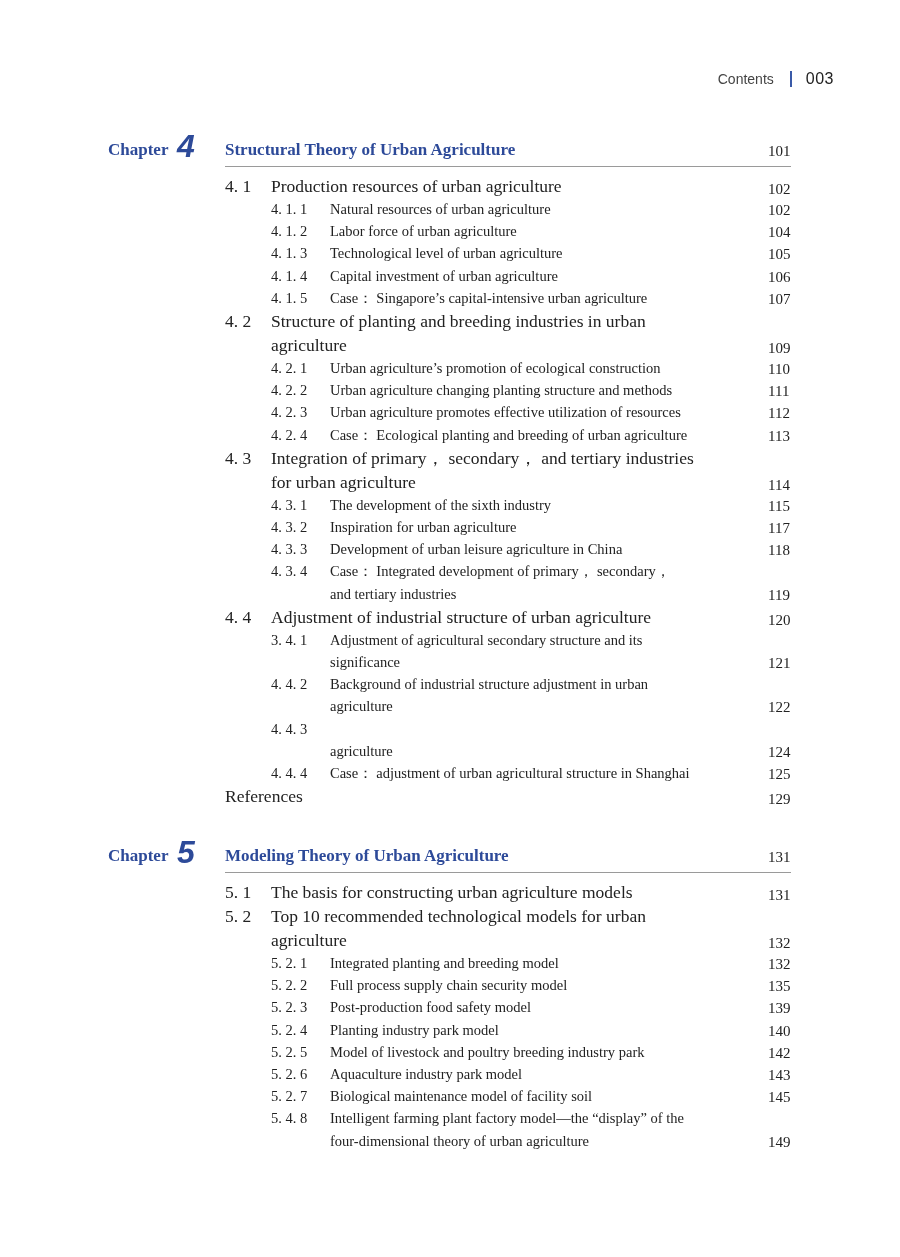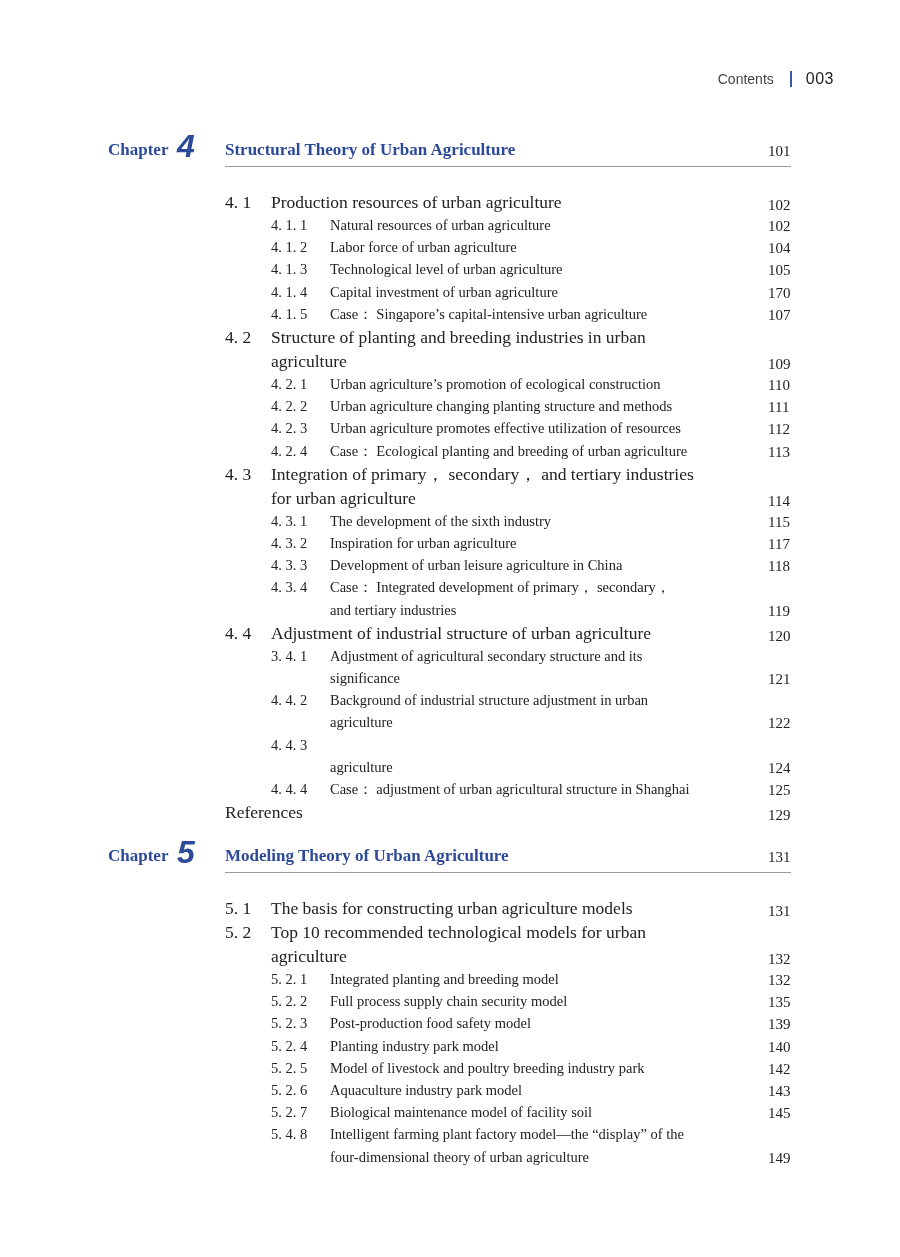--- a/index.html
+++ b/index.html
@@ -12,21 +12,21 @@
 
     .chapter { position: absolute; left: 0; width: 900px; }
     .chapter-head { position: relative; height: 34px; }
     .chapter-word { position: absolute; left: 108px; top: 6px; font-family: "Liberation Serif", serif; font-weight: bold; font-size: 17px; color: #2d4a99; }
     .chapter-num { position: absolute; left: 177px; top: -6px; font-family: "Liberation Sans", sans-serif; font-style: italic; font-weight: bold; font-size: 32px; color: #2d4a99; }
     .chapter-title { position: absolute; left: 225px; top: 6px; font-weight: bold; font-size: 17px; color: #2d4a99; }
     .chapter-page { position: absolute; left: 768px; top: 9px; font-size: 15px; color: #222; }
     .chapter-rule { position: absolute; left: 225px; top: 32px; width: 566px; height: 1px; background: #9a9a9a; }
 
     .entries { position: relative; }
-    .row { position: relative; margin-top: 16px; }
+    .row { position: relative; }
     .sec { font-size: 17.5px; line-height: 24px; }
     .sub { font-size: 14.5px; line-height: 22.2px; }
     .num { position: absolute; }
     .sec .num { left: 225px; }
     .sub .num { left: 271px; }
     .txt { position: absolute; }
     .sec .txt { left: 271px; width: 470px; }
     .sub .txt { left: 330px; width: 425px; }
     .pg { position: absolute; left: 768px; font-size: 15px; }
     .ref .txt { left: 225px; }
@@ -65,21 +65,21 @@
         <span class="pg" style="top: 1px;">104</span>
       </div>
       <div class="row sub" style="position: absolute; top: 74.4px; left: 0px; width: 900px; height: 22.2px;">
         <span class="num">4. 1. 3</span>
         <span class="txt" style="top: 0px;">Technological level of urban agriculture</span>
         <span class="pg" style="top: 1px;">105</span>
       </div>
       <div class="row sub" style="position: absolute; top: 96.6px; left: 0px; width: 900px; height: 22.2px;">
         <span class="num">4. 1. 4</span>
         <span class="txt" style="top: 0px;">Capital investment of urban agriculture</span>
-        <span class="pg" style="top: 1px;">170</span>
+        <span class="pg" style="top: 1px;">106</span>
       </div>
       <div class="row sub" style="position: absolute; top: 118.8px; left: 0px; width: 900px; height: 22.2px;">
         <span class="num">4. 1. 5</span>
         <span class="txt" style="top: 0px;">Case： Singapore’s capital-intensive urban agriculture</span>
         <span class="pg" style="top: 1px;">107</span>
       </div>
       <div class="row sec" style="position: absolute; top: 141px; left: 0px; width: 900px; height: 48px;">
         <span class="num">4. 2</span>
         <span class="txt" style="top: 0px;">Structure of planting and breeding industries in urban</span>
         <span class="txt" style="top: 24px;">agriculture</span>

